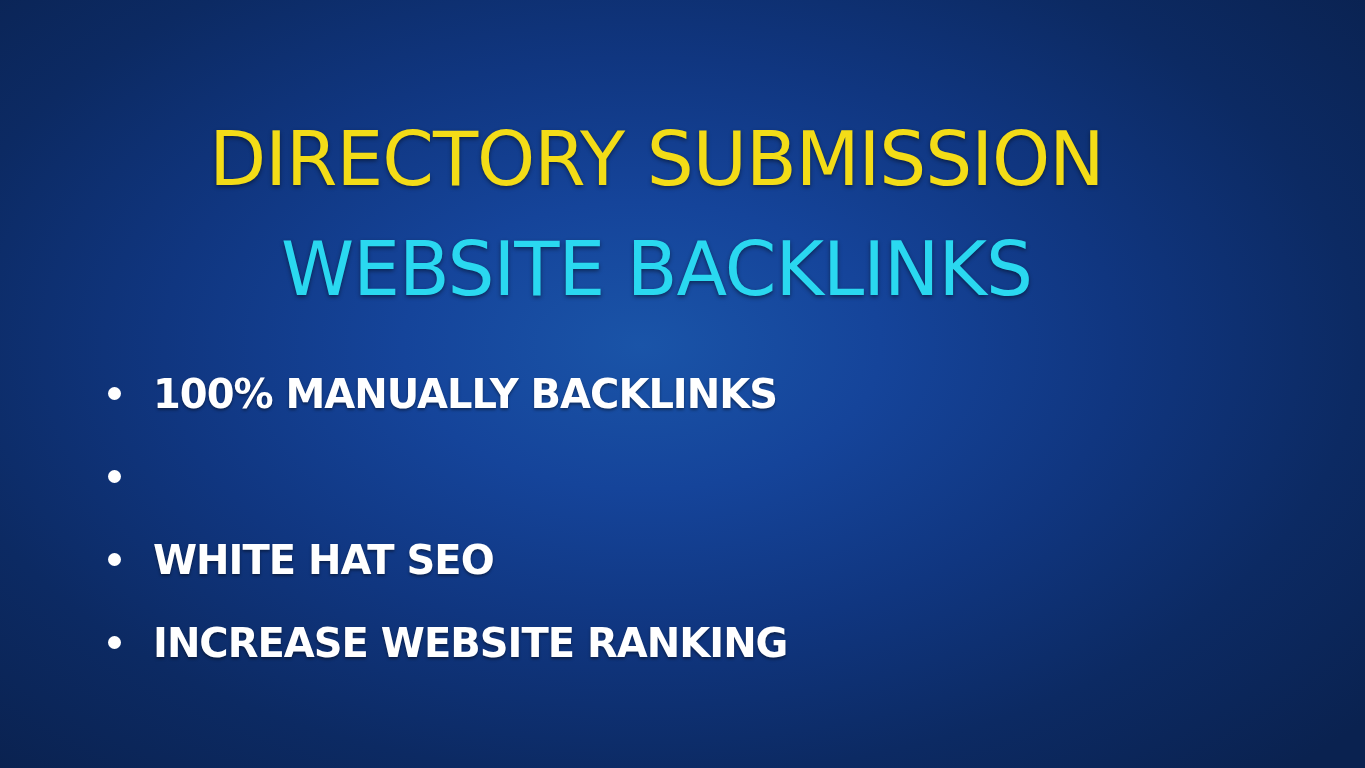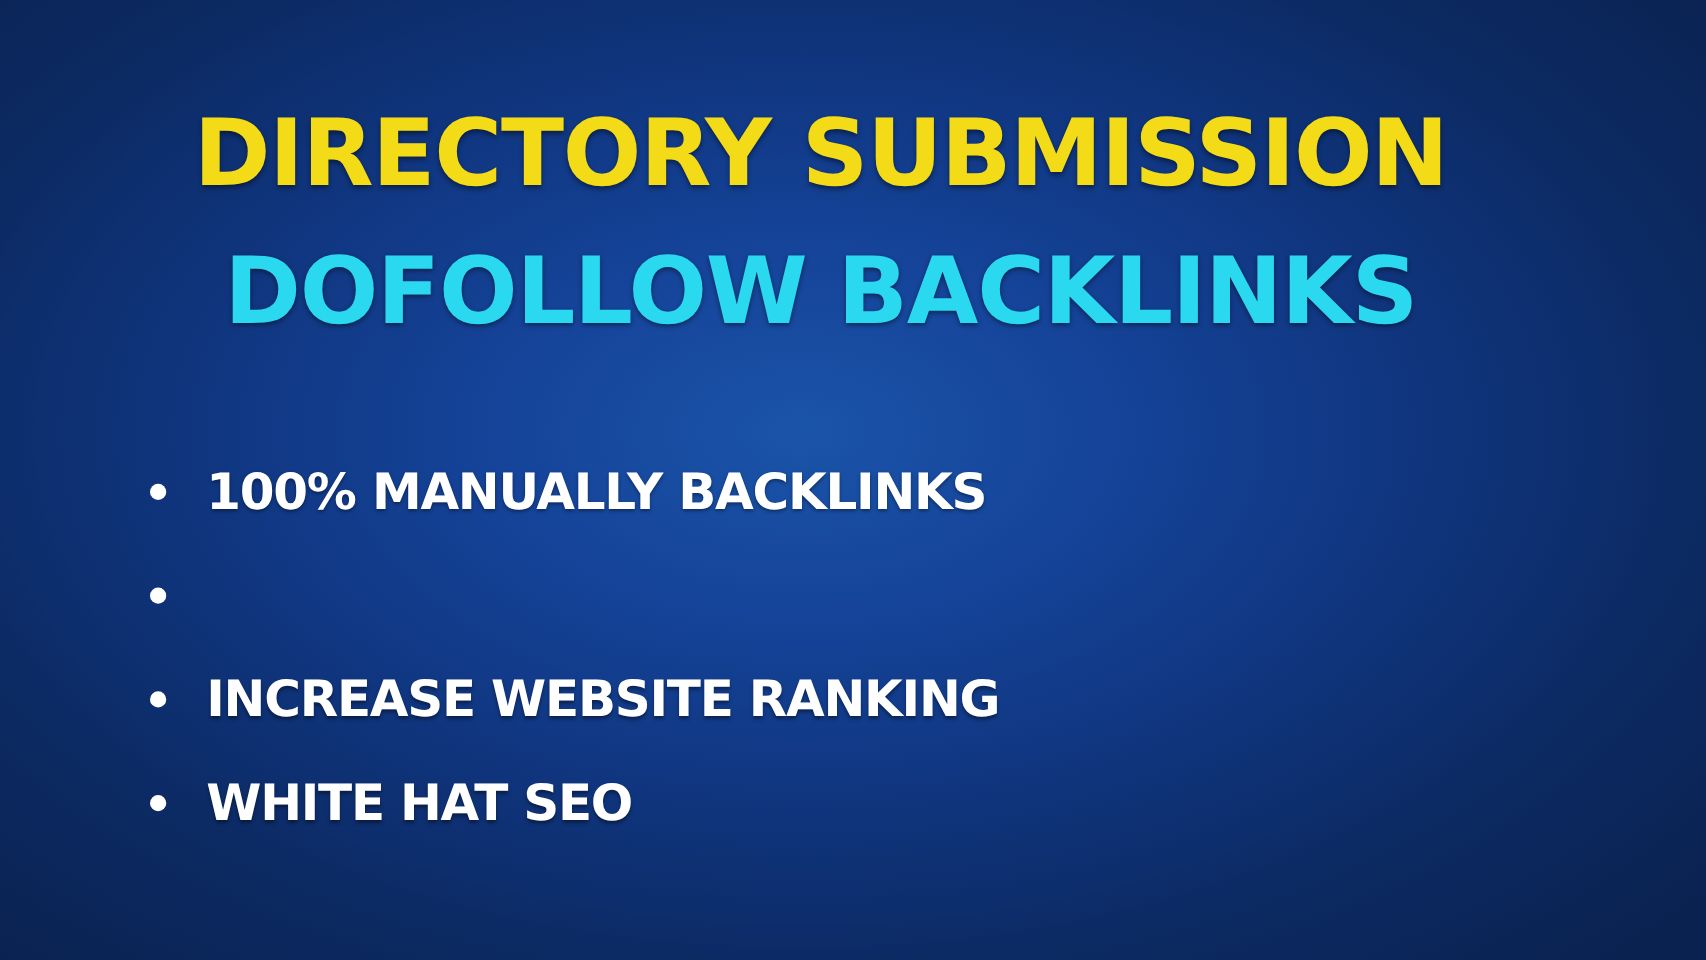--- a/index.html
+++ b/index.html
@@ -4,51 +4,52 @@
 <style>
   html, body { margin:0; padding:0; }
   body {
     width:1365px; height:768px; overflow:hidden;
     background: radial-gradient(ellipse 70% 75% at 47% 45%, #1a54a8 0%, #15449a 25%, #103680 50%, #0c2a63 75%, #0a2250 100%);
     font-family: "DejaVu Sans", sans-serif;
     position:relative;
   }
   .title {
     position:absolute; left:0; width:1313px; text-align:center;
-    font-family: "DejaVu Sans", sans-serif; font-weight:bold;
+    font-family: "DejaVu Sans", sans-serif; font-weight:normal;
     letter-spacing:-1px;
     text-shadow: 0 2px 4px rgba(0,0,0,0.45);
+    margin-top: 36px;
   }
   .title.line1 { top:80px; font-size:74px; color:#f3dc17; }
   .title.line2 { top:190px; font-size:74px; color:#2ad8f0; }
-  .bullets { position:absolute; left:120px; top:352px; margin:0; padding:0; list-style:none; }
+  .bullets { position:absolute; left:108px; top:352px; margin:0; padding:0; list-style:none; }
   .bullet {
     display:flex; align-items:center; height:83px;
     color:#ffffff; font-weight:bold; font-size:40px;
     font-family: "DejaVu Sans", sans-serif;
     letter-spacing:-1px;
     text-shadow: 0 2px 3px rgba(0,0,0,0.4);
   }
   .dot { width:13px; height:13px; border-radius:50%; background:#fff; margin-right:32px; flex:none; }
 </style>
 </head>
 <body>
 
 <div class="title line1">DIRECTORY SUBMISSION</div>
-<div class="title line2">DOFOLLOW BACKLINKS</div>
+<div class="title line2">WEBSITE BACKLINKS</div>
 
 <ul class="bullets">
   <li class="bullet">
     <span class="dot"></span>
     <span>100% MANUALLY BACKLINKS</span>
   </li>
   <li class="bullet">
     <span class="dot"></span>
   </li>
   <li class="bullet">
     <span class="dot"></span>
-    <span>INCREASE WEBSITE RANKING</span>
+    <span>WHITE HAT SEO</span>
   </li>
   <li class="bullet">
     <span class="dot"></span>
-    <span>WHITE HAT SEO</span>
+    <span>INCREASE WEBSITE RANKING</span>
   </li>
 </ul>
 
 </body></html>

